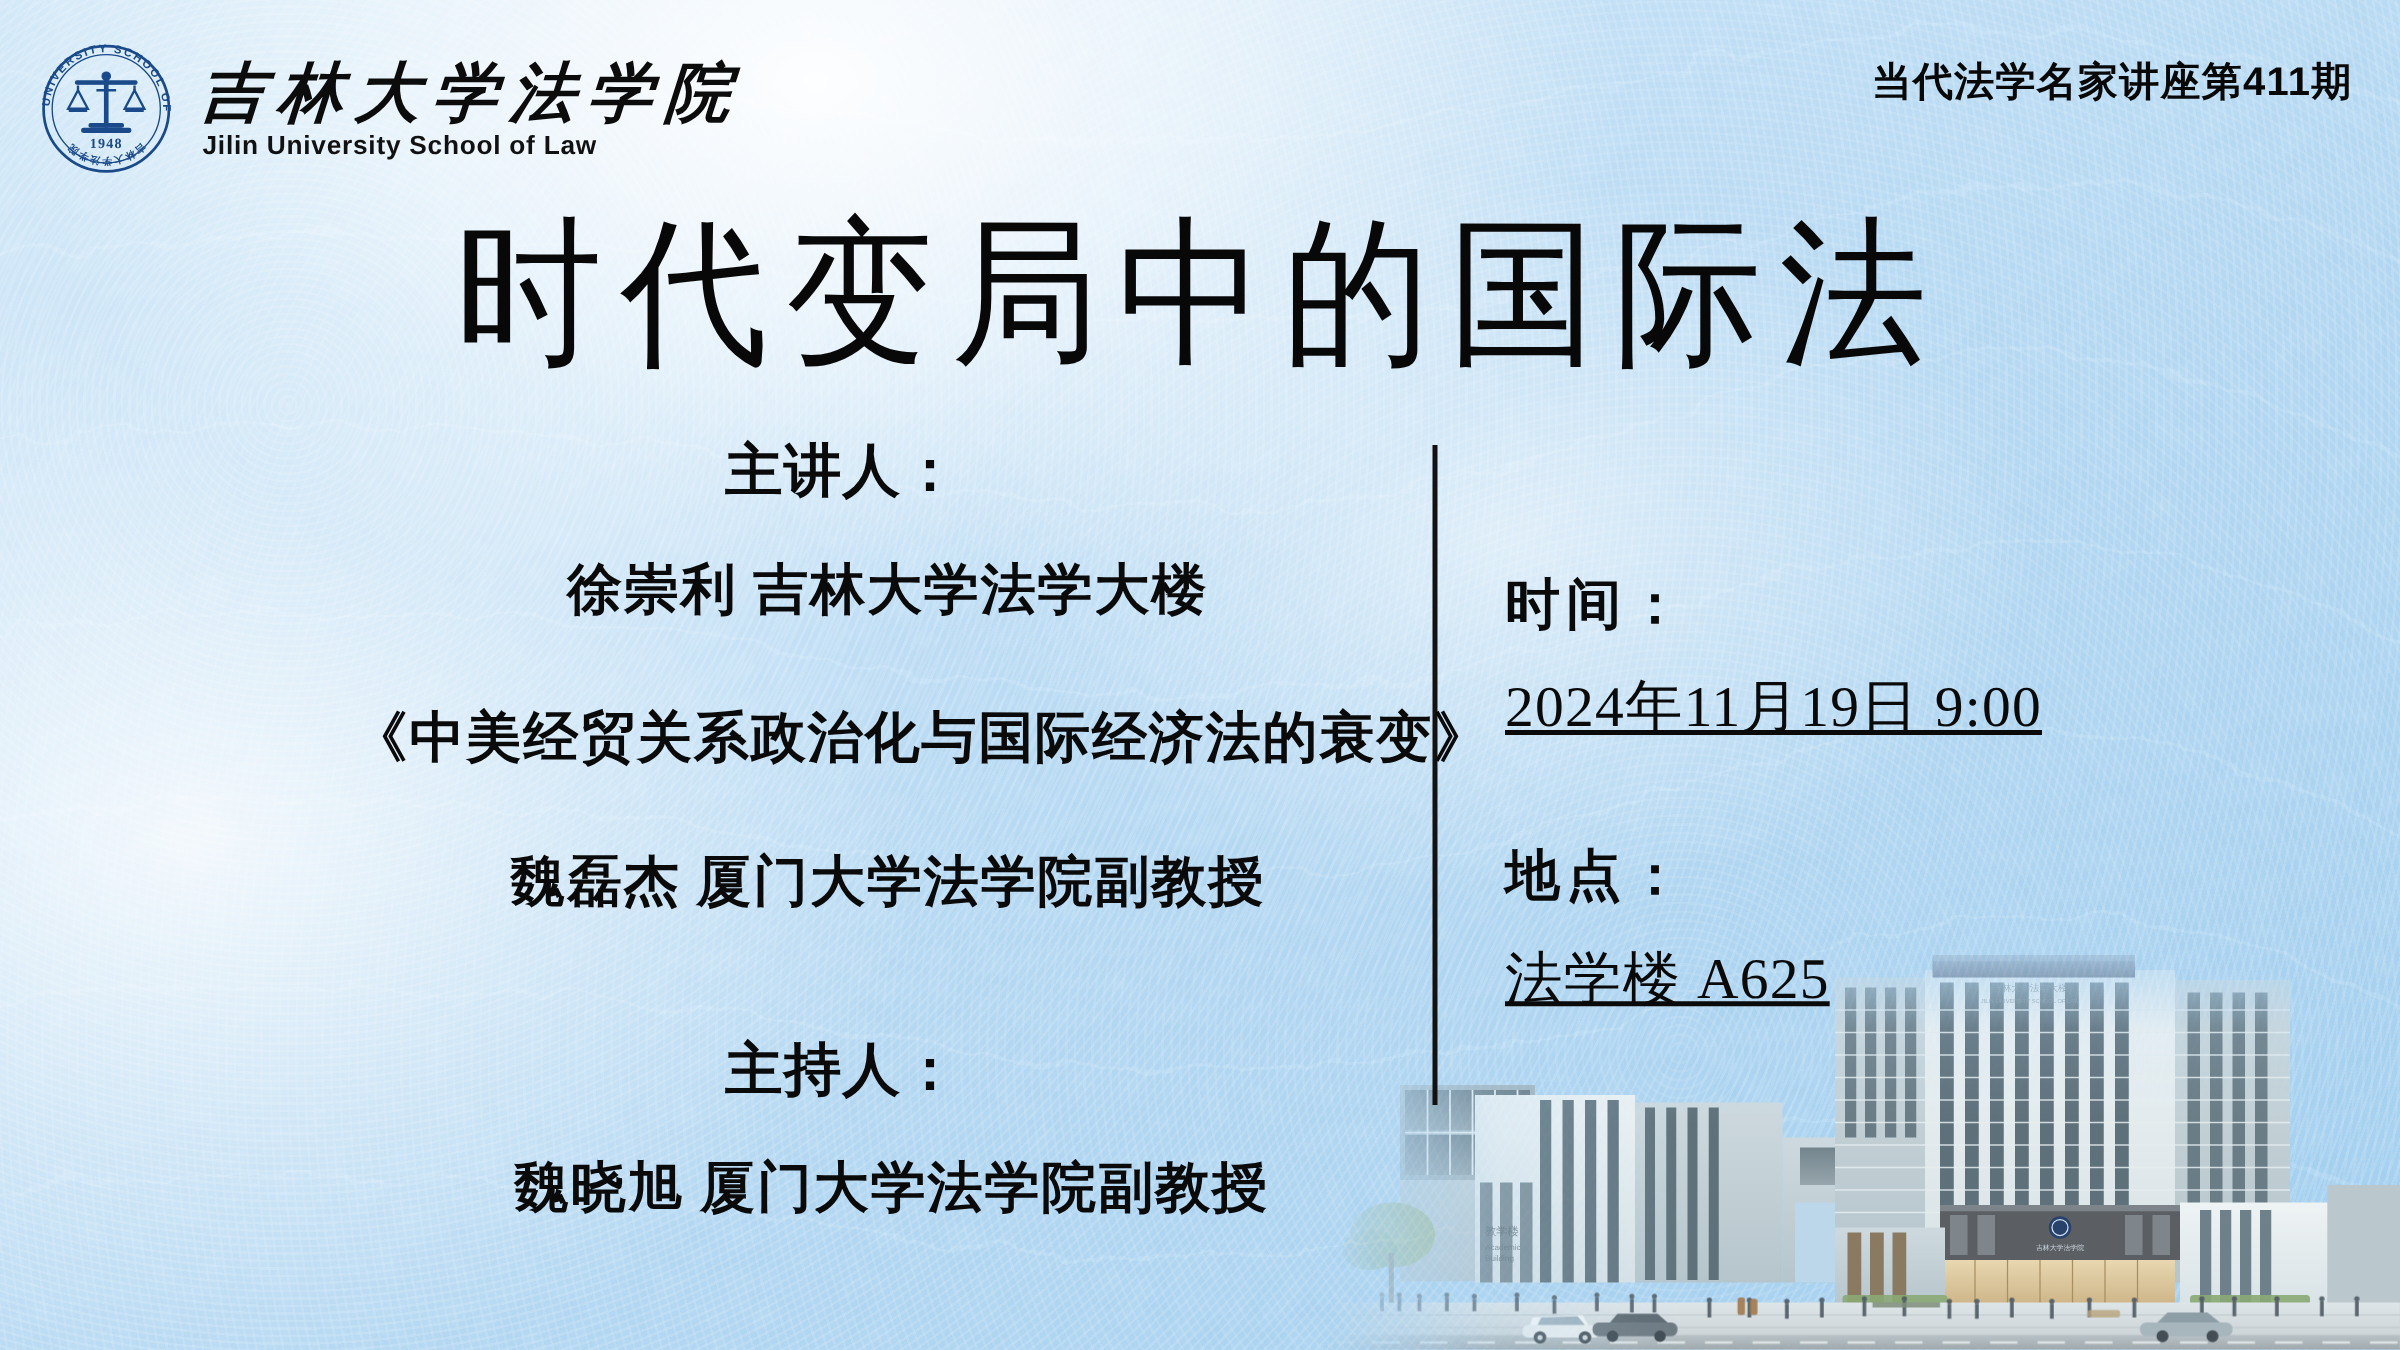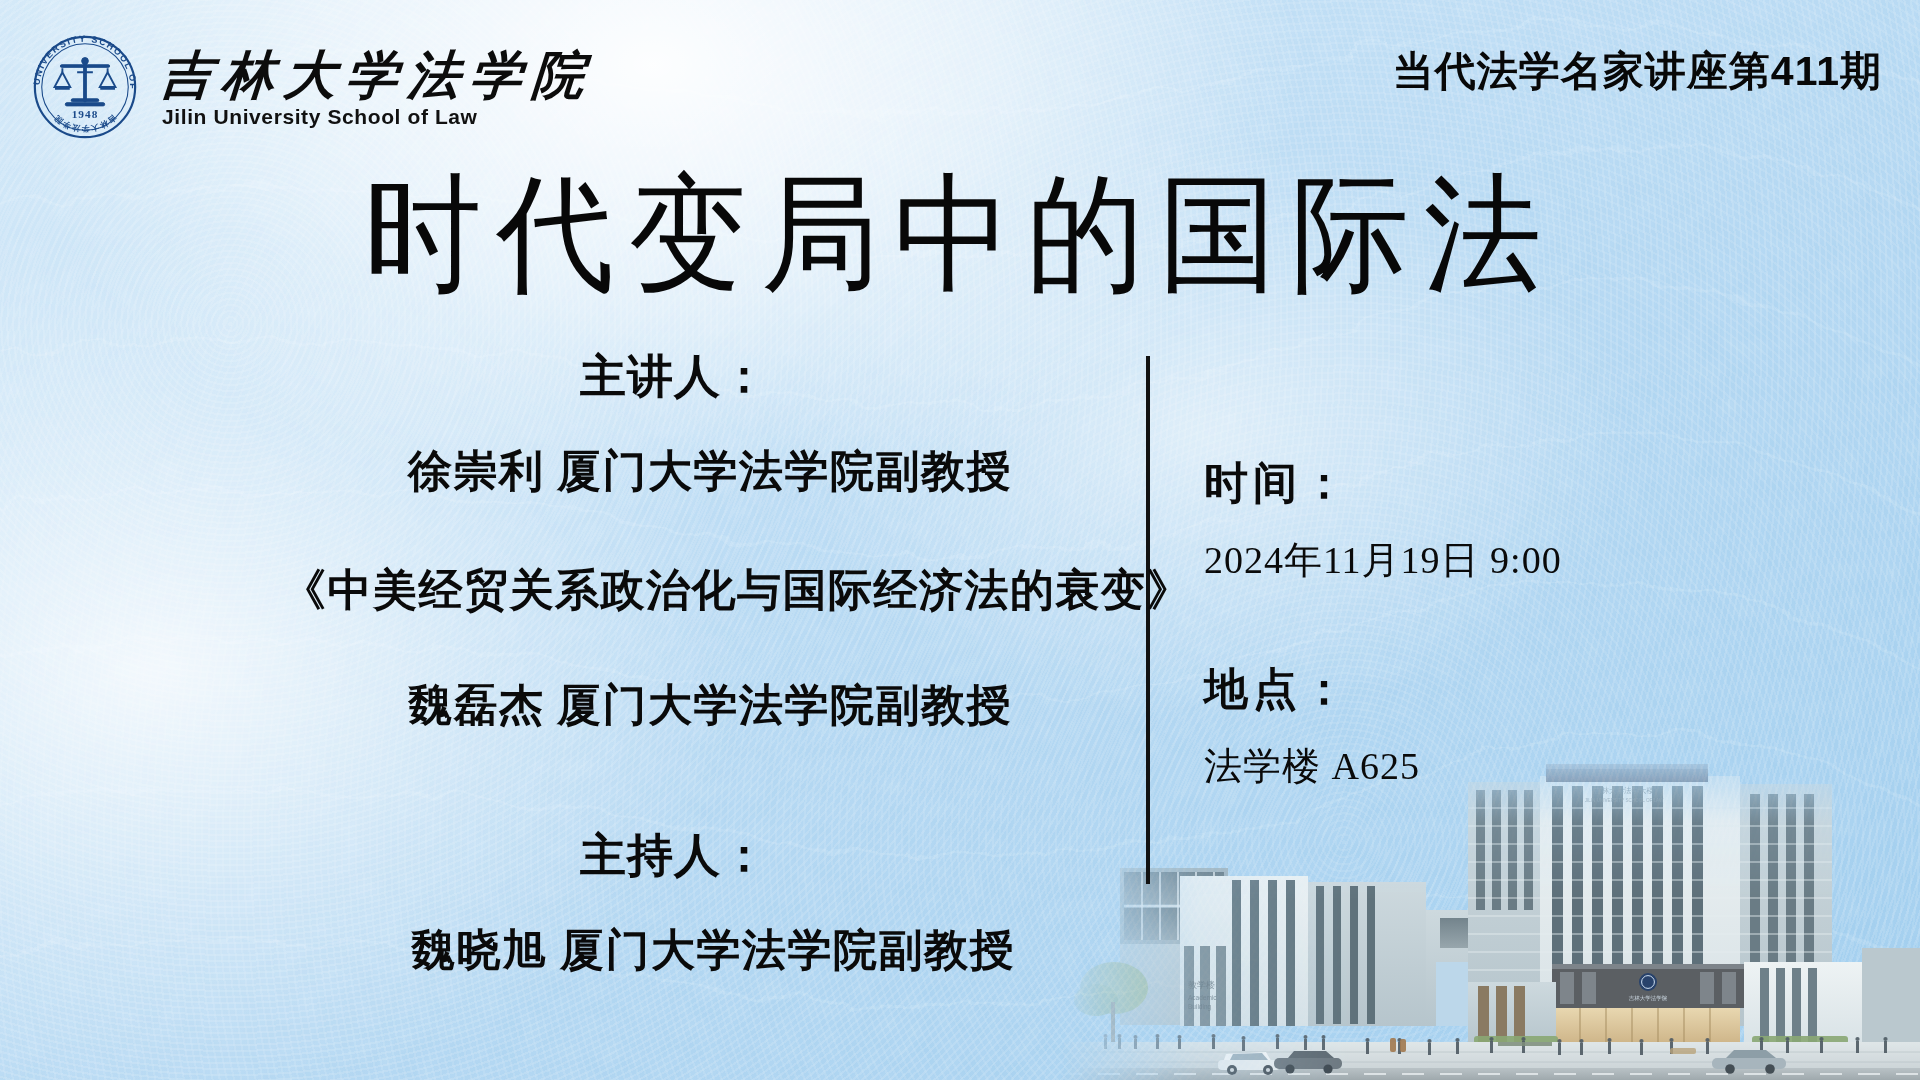--- a/index.html
+++ b/index.html
@@ -58,21 +58,21 @@
   .brand-en{
     font-family:"Liberation Sans", sans-serif;
     font-size:21px; font-weight:600; color:#111;
     letter-spacing:.6px; white-space:nowrap;
     padding-left:2px;
   }
 
   .series{
     position:absolute; right:38px; top:44px;
     font-family:"Liberation Sans", sans-serif;
-    font-size:41px; font-weight:700; color:#080808;
+    font-size:32px; font-weight:700; color:#080808;
     letter-spacing:1px; white-space:nowrap;
     z-index:6;
     text-align:center;
   }
 
   
   .title{
     position:absolute; top:160px; left:0; right:0;
     text-align:center;
     font-family:"Liberation Serif", serif;
@@ -128,22 +128,22 @@
     position:absolute; left:1204px; top:454px; width:620px;
     z-index:6;
   }
   .rlbl{
     font-family:"Liberation Sans", sans-serif;
     font-size:44px; font-weight:700; color:#0a0a0a;
     letter-spacing:5px;
   }
   .rval{
     font-family:"Liberation Serif", serif;
-    font-size:38px; font-weight:400; color:#0a0a0a;
-    letter-spacing:1px; white-space:nowrap;
+    font-size:46px; font-weight:400; color:#0a0a0a;
+    letter-spacing:1px; white-space:nowrap;text-decoration:underline;
   }
   .rgap1{ height:22px; }
   .rgap2{ height:74px; }
 
   
   .bldg{
     position:absolute;
     right:0; bottom:0;
     width:860px; height:330px;
     z-index:4;
@@ -229,21 +229,21 @@
 
   <div class="title">时代变局中的国际法</div>
 
   <div class="divider"></div>
 
   <div class="left">
     <div class="lbl">主讲人：</div>
     <div class="gap-b"></div>
 
     <div class="spk">
-      <div class="person">徐崇利  厦门大学法学院副教授</div>
+      <div class="person">徐崇利  吉林大学法学大楼</div>
       <div class="gap-a"></div>
       <div class="topic">《中美经贸关系政治化与国际经济法的衰变》</div>
     </div>
 
     <div class="gap-c"></div>
 
     <div class="spk">
       <div class="person">魏磊杰  厦门大学法学院副教授</div>
       <div class="gap-a"></div>
     </div>

